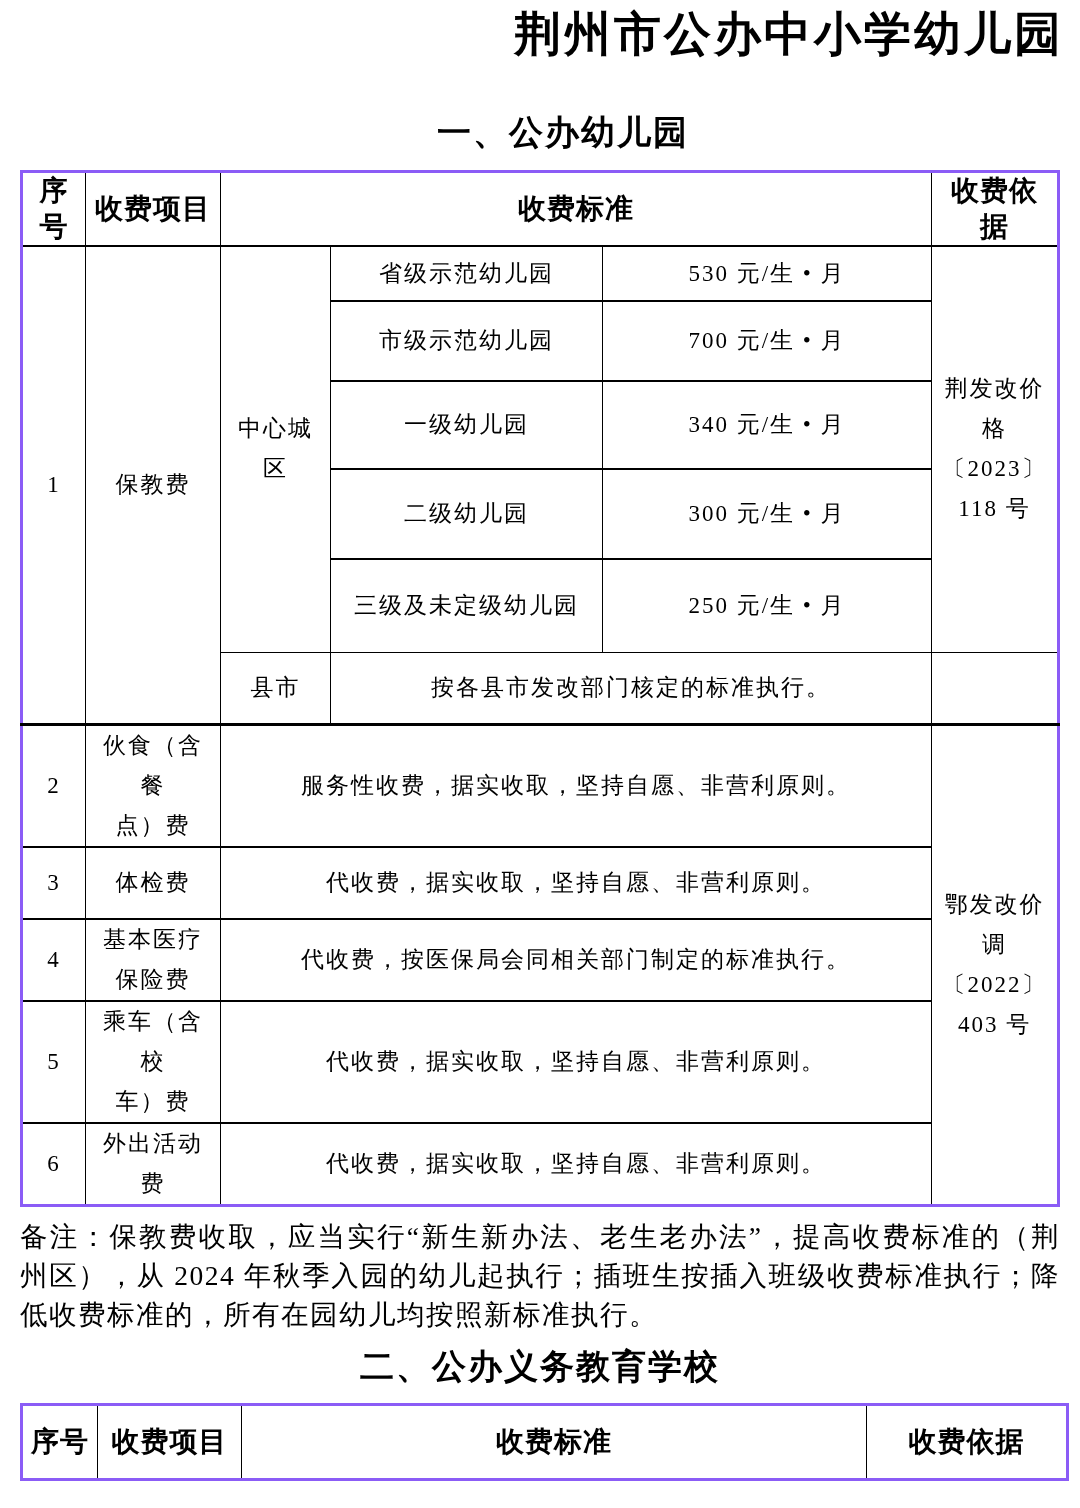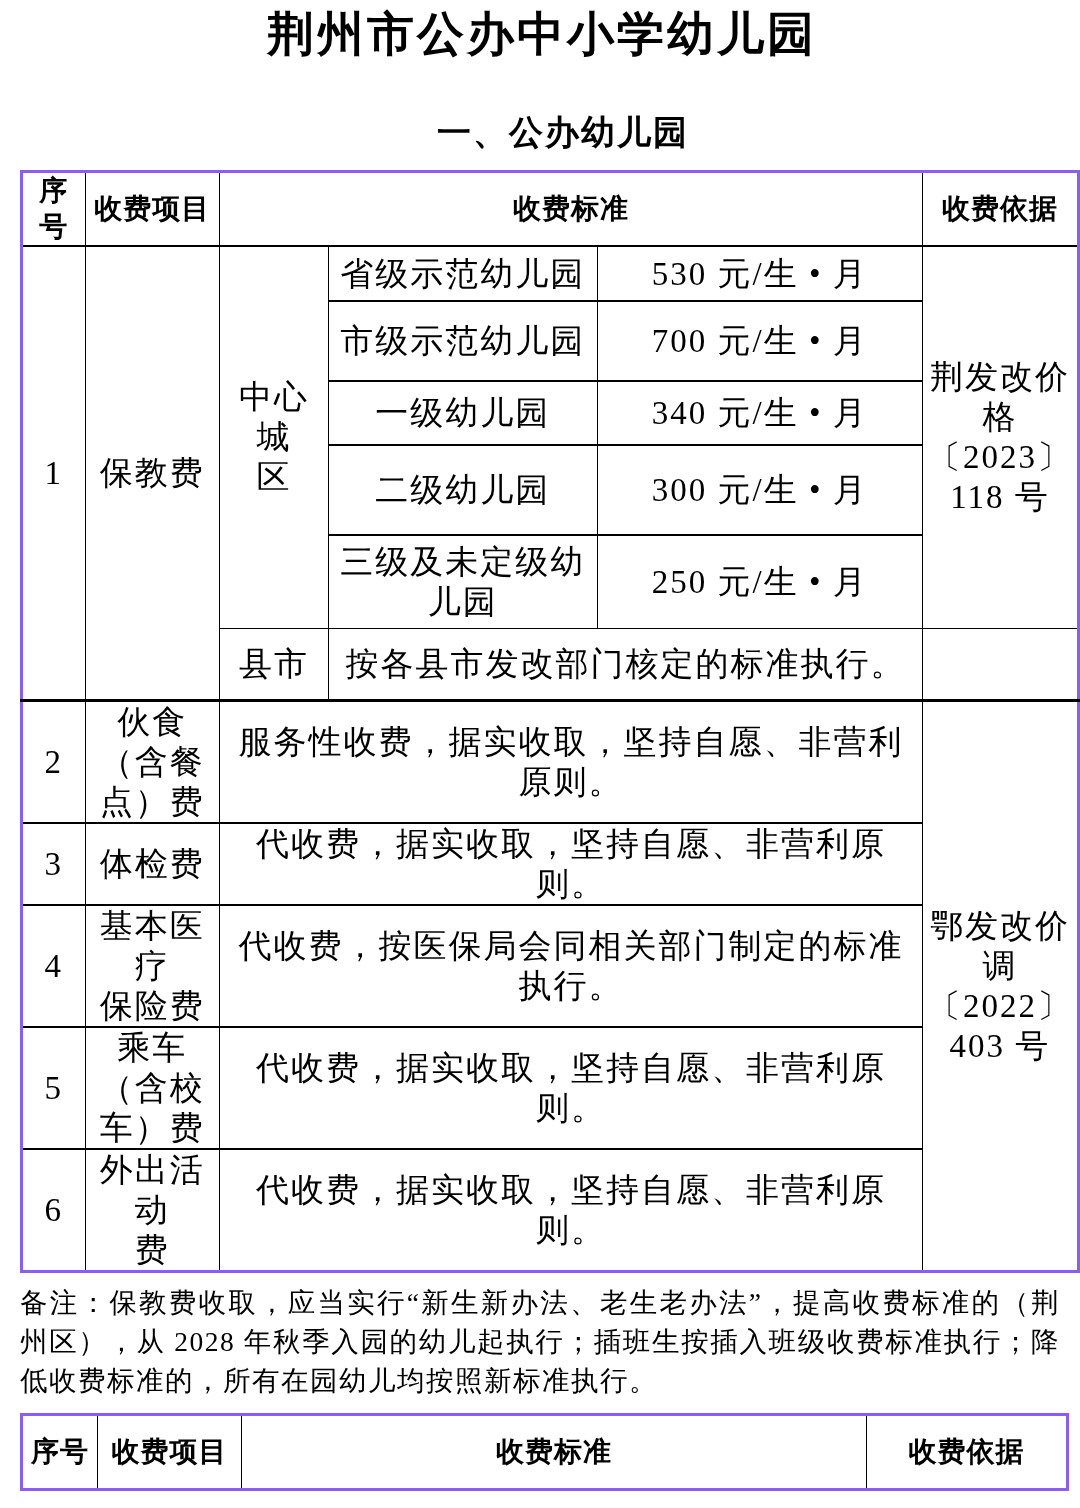--- a/index.html
+++ b/index.html
@@ -3,56 +3,56 @@
 <meta charset="utf-8">
 <style>
   html,body{margin:0;padding:0;}
   body{
     width:1080px;height:1508px;overflow:hidden;background:#ffffff;color:#000;
     font-family:"Liberation Serif","DejaVu Serif",serif;
   }
   .page{width:1080px;height:1508px;position:relative;}
 
   h1.doc-title{
-    margin:2px 8px 0 0;text-align:center;
+    margin:2px 16px 0 0;text-align:right;
     font-family:"Liberation Sans","DejaVu Sans",sans-serif;
     font-weight:700;font-size:47px;line-height:64px;letter-spacing:3px;padding-left:12px;
   }
   h2.sec-heading{
     text-align:center;font-family:"Liberation Sans","DejaVu Sans",sans-serif;
     font-weight:700;font-size:34px;letter-spacing:2px;margin:0;
   }
   #sec1-heading{margin-top:44px;padding-left:46px;}
   #sec2-heading{margin-top:10px;}
 
   table.fee{
     border-collapse:collapse;table-layout:fixed;margin-left:20px;
     border:3px solid #8b5cf6;
   }
   #table1{margin-top:14px;}
   #table2{margin-top:13px;}
   td,th{
     border:1px solid #000;text-align:center;vertical-align:middle;
-    padding:0 5px;font-size:33px;letter-spacing:2px;line-height:40px;
+    padding:0 5px;font-size:23px;letter-spacing:2px;line-height:40px;
     overflow:hidden;
   }
   th{
     font-family:"Liberation Sans","DejaVu Sans",sans-serif;
     font-weight:700;font-size:28px;letter-spacing:1px;line-height:36px;
   }
   .ml{white-space:pre-line;}
   .bt2{border-top-width:2px;}
   .bt3{border-top-width:3px;}
   .bb2{border-bottom-width:2px;}
 
   
   .hh  {height:70px;}
   .r1  {height:55px;}
   .r2  {height:80px;}
-  .r3  {height:64px;margin-top:28px;}
+  .r3  {height:88px;margin-top:28px;}
   .r4  {height:90px;}
   .r5  {height:93px;}
   .r6  {height:72px;}
   .r7  {height:114px;}
   .r8  {height:72px;}
   .r9  {height:70px;}
   .r10 {height:73px;}
   .r11 {height:73px;}
 
   
@@ -151,22 +151,23 @@
     </tr>
     <tr class="r11">
       <td class="bt2">6</td>
       <td class="bt2 ml">外出活动
 费</td>
       <td class="bt2" colspan="3">代收费，据实收取，坚持自愿、非营利原则。</td>
     </tr>
   </tbody>
     </table>
 
-  <p class="note">备注：保教费收取，应当实行“新生新办法、老生老办法”，提高收费标准的（荆州区），从 2028 年秋季入园的幼儿起执行；插班生按插入班级收费标准执行；降低收费标准的，所有在园幼儿均按照新标准执行。</p>
+  <p class="note">备注：保教费收取，应当实行“新生新办法、老生老办法”，提高收费标准的（荆州区），从 2024 年秋季入园的幼儿起执行；插班生按插入班级收费标准执行；降低收费标准的，所有在园幼儿均按照新标准执行。</p>
 
+  <h2 class="sec-heading" id="sec2-heading">二、公办义务教育学校</h2>
 
   <table class="fee" id="table2">
     <colgroup>
       <col style="width:76px">
         <col style="width:144px">
         <col style="width:625px">
         <col style="width:201px">
     </colgroup>
     <tbody>
         <tr class="hh2">

